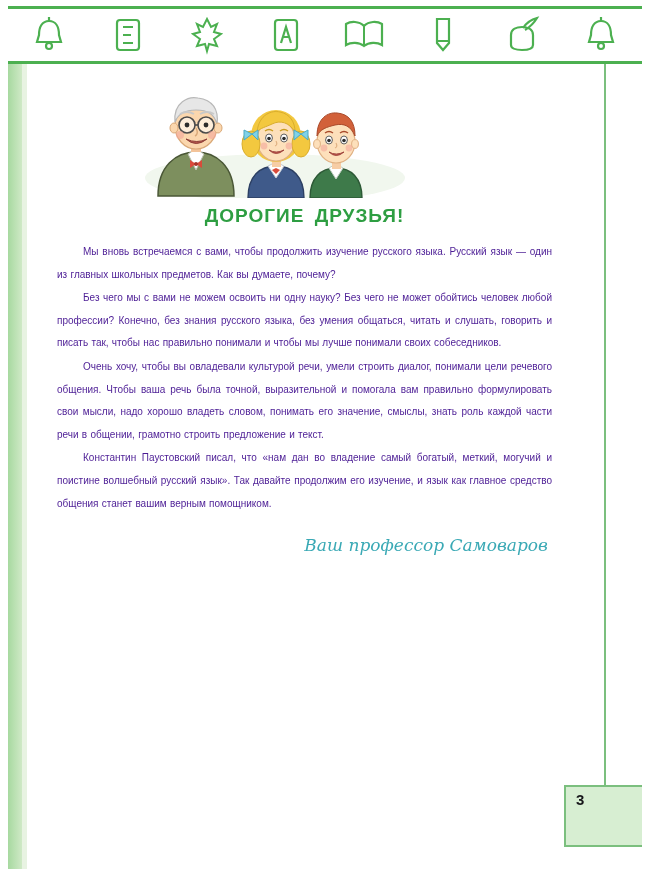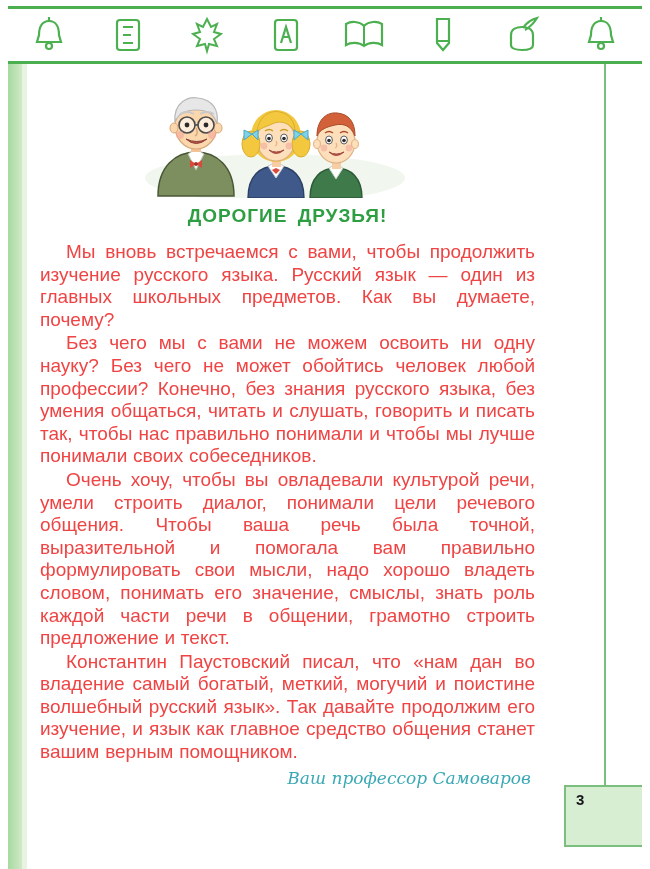--- a/index.html
+++ b/index.html
@@ -84,45 +84,45 @@
     position: absolute;
     left: 140px;
     top: 78px;
     width: 270px;
     height: 120px;
   }
 
   
   .content {
     position: absolute;
-    left: 40px;
+    left: 57px;
     top: 205px;
     width: 495px;
   }
   .doc-title {
     text-align: center;
     color: #2e9e42;
     font-weight: bold;
     font-size: 19px;
     letter-spacing: 1px;
     margin: 0 0 14px 0;
     word-spacing: 4px;
   }
   .para {
     margin: 0 0 1px 0;
     text-align: justify;
     text-justify: inter-word;
-    font-size: 19px;
+    font-size: 10px;
     line-height: 22.6px;
-    color: #ef4444;
+    color: #4c1d95;
     text-indent: 26px;
     word-spacing: 0.5px;
   }
   .signature {
-    margin-top: 4px;
+    margin-top: 20px;
     text-align: right;
     font-family: "DejaVu Serif", serif;
     font-style: italic;
     font-size: 17px;
     color: #3aa9b5;
     padding-right: 4px;
   }
 
   
   .page-num-box {

